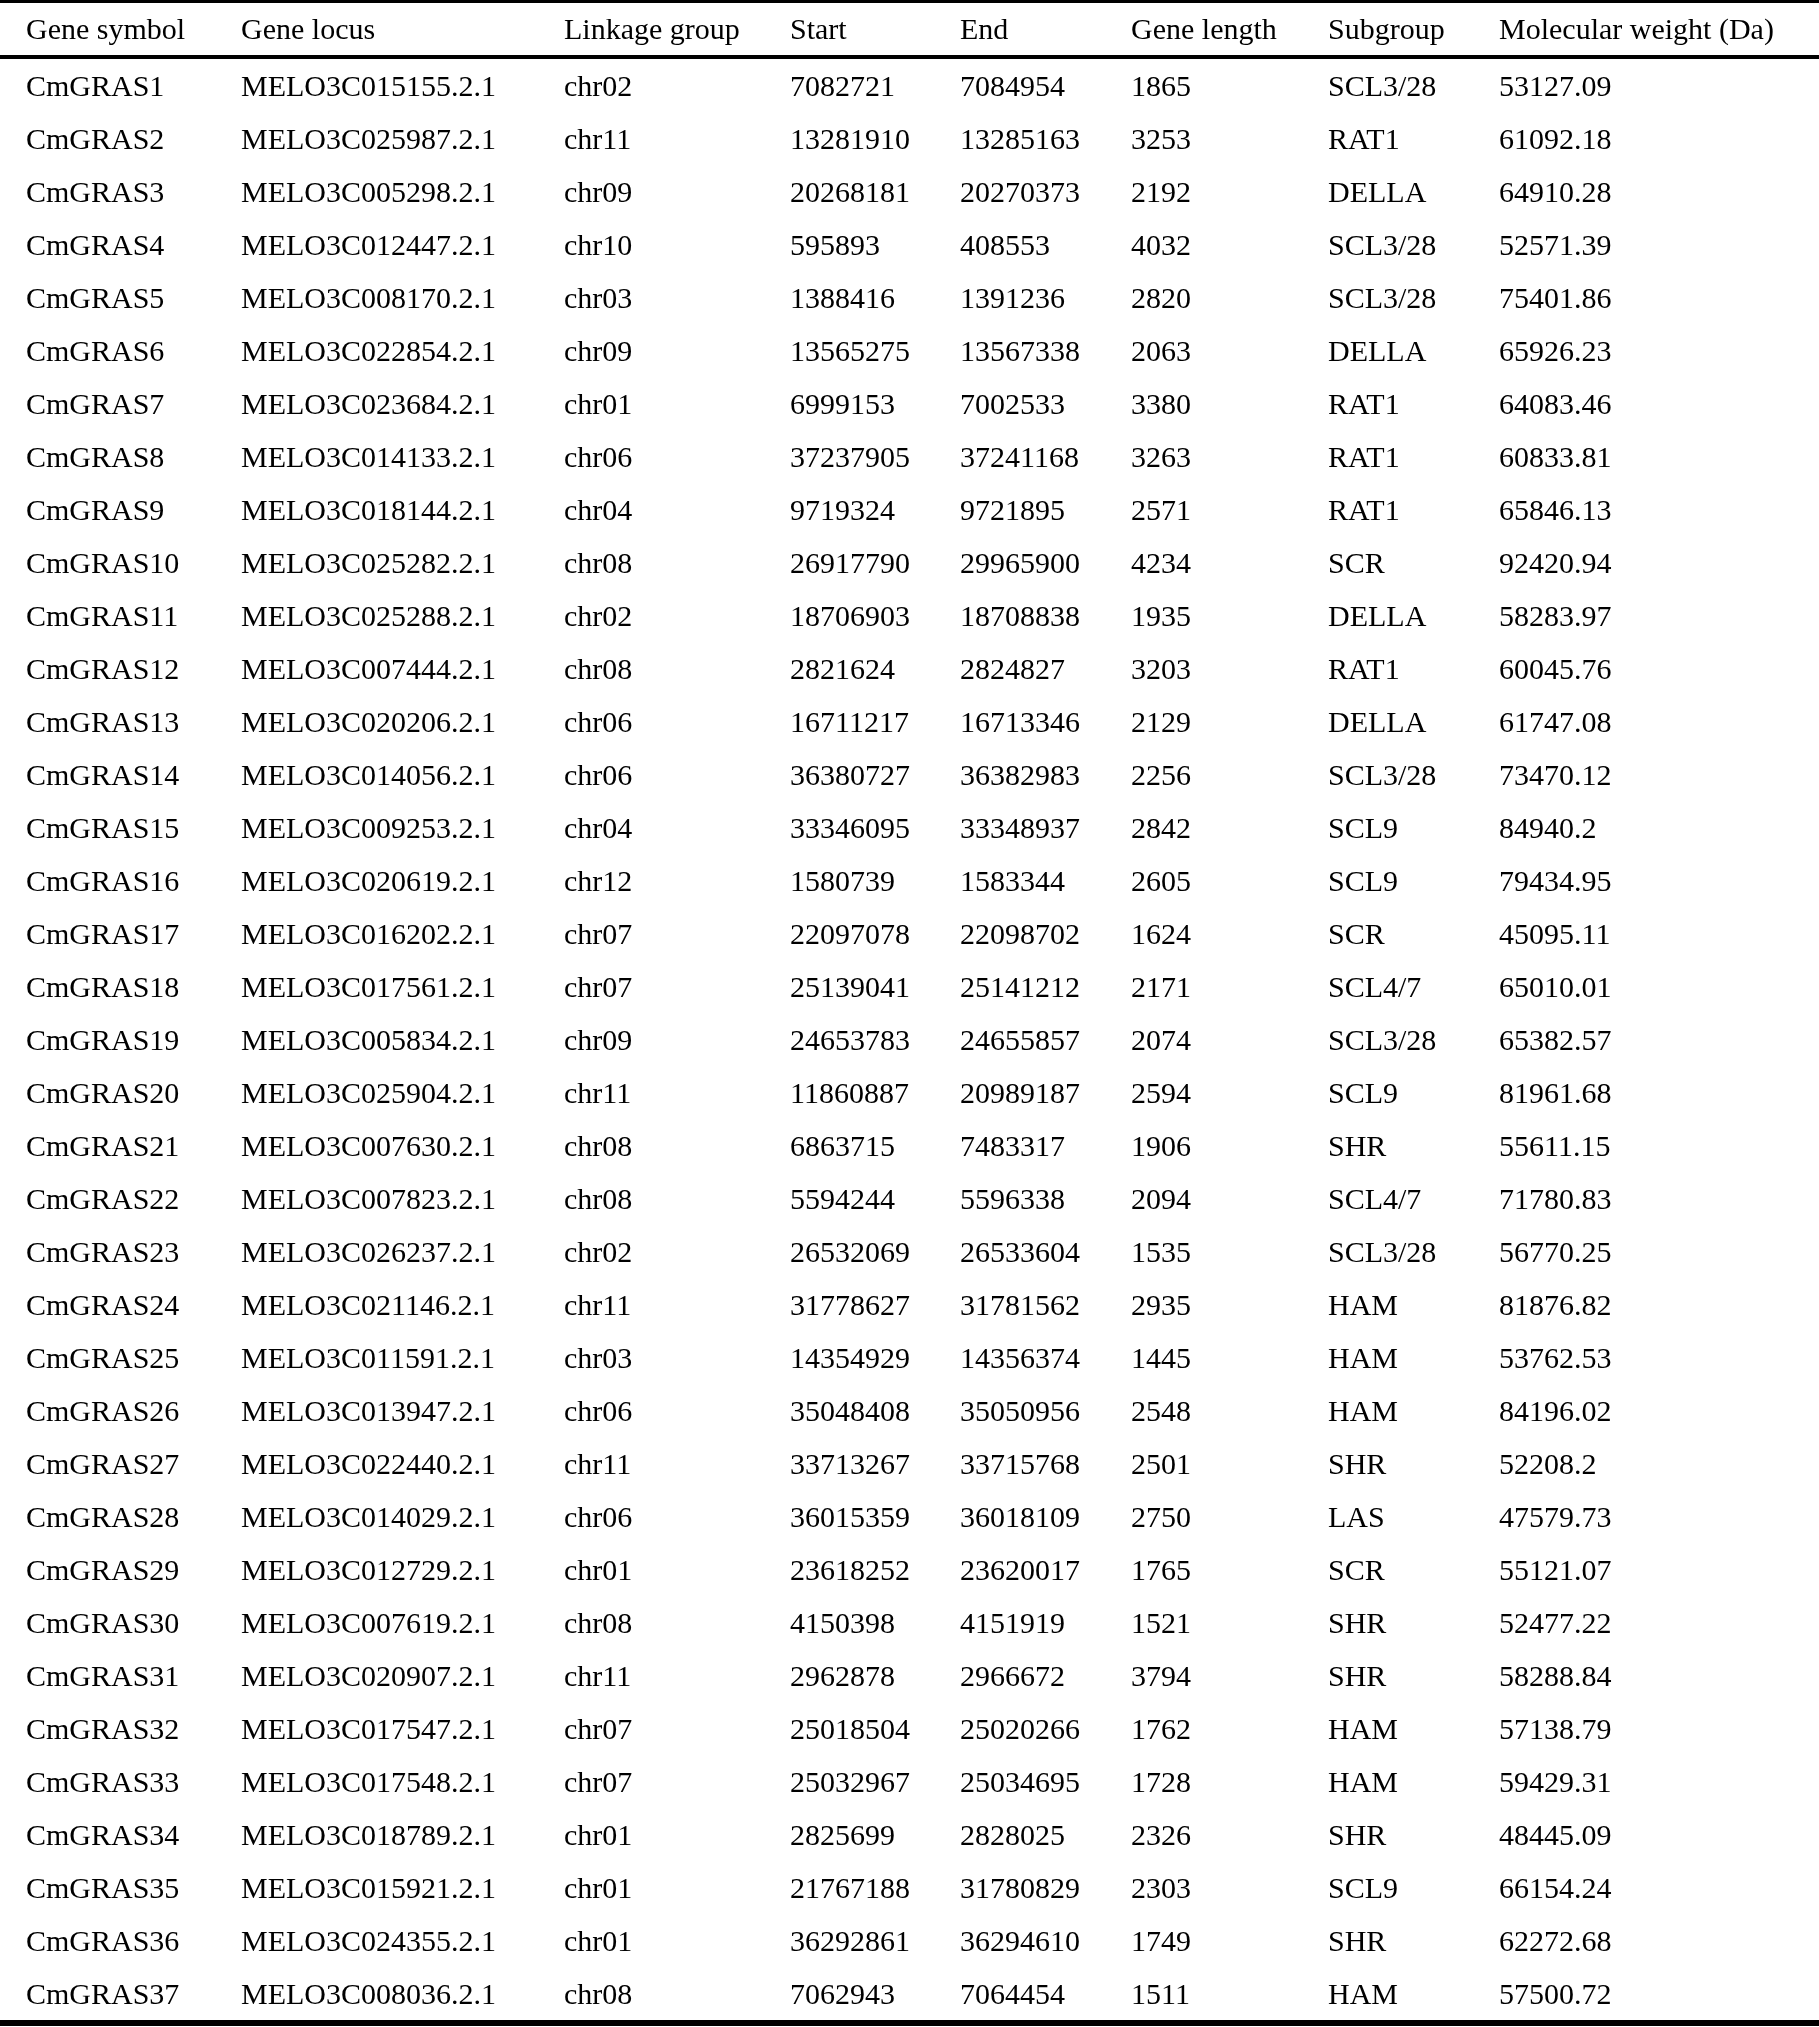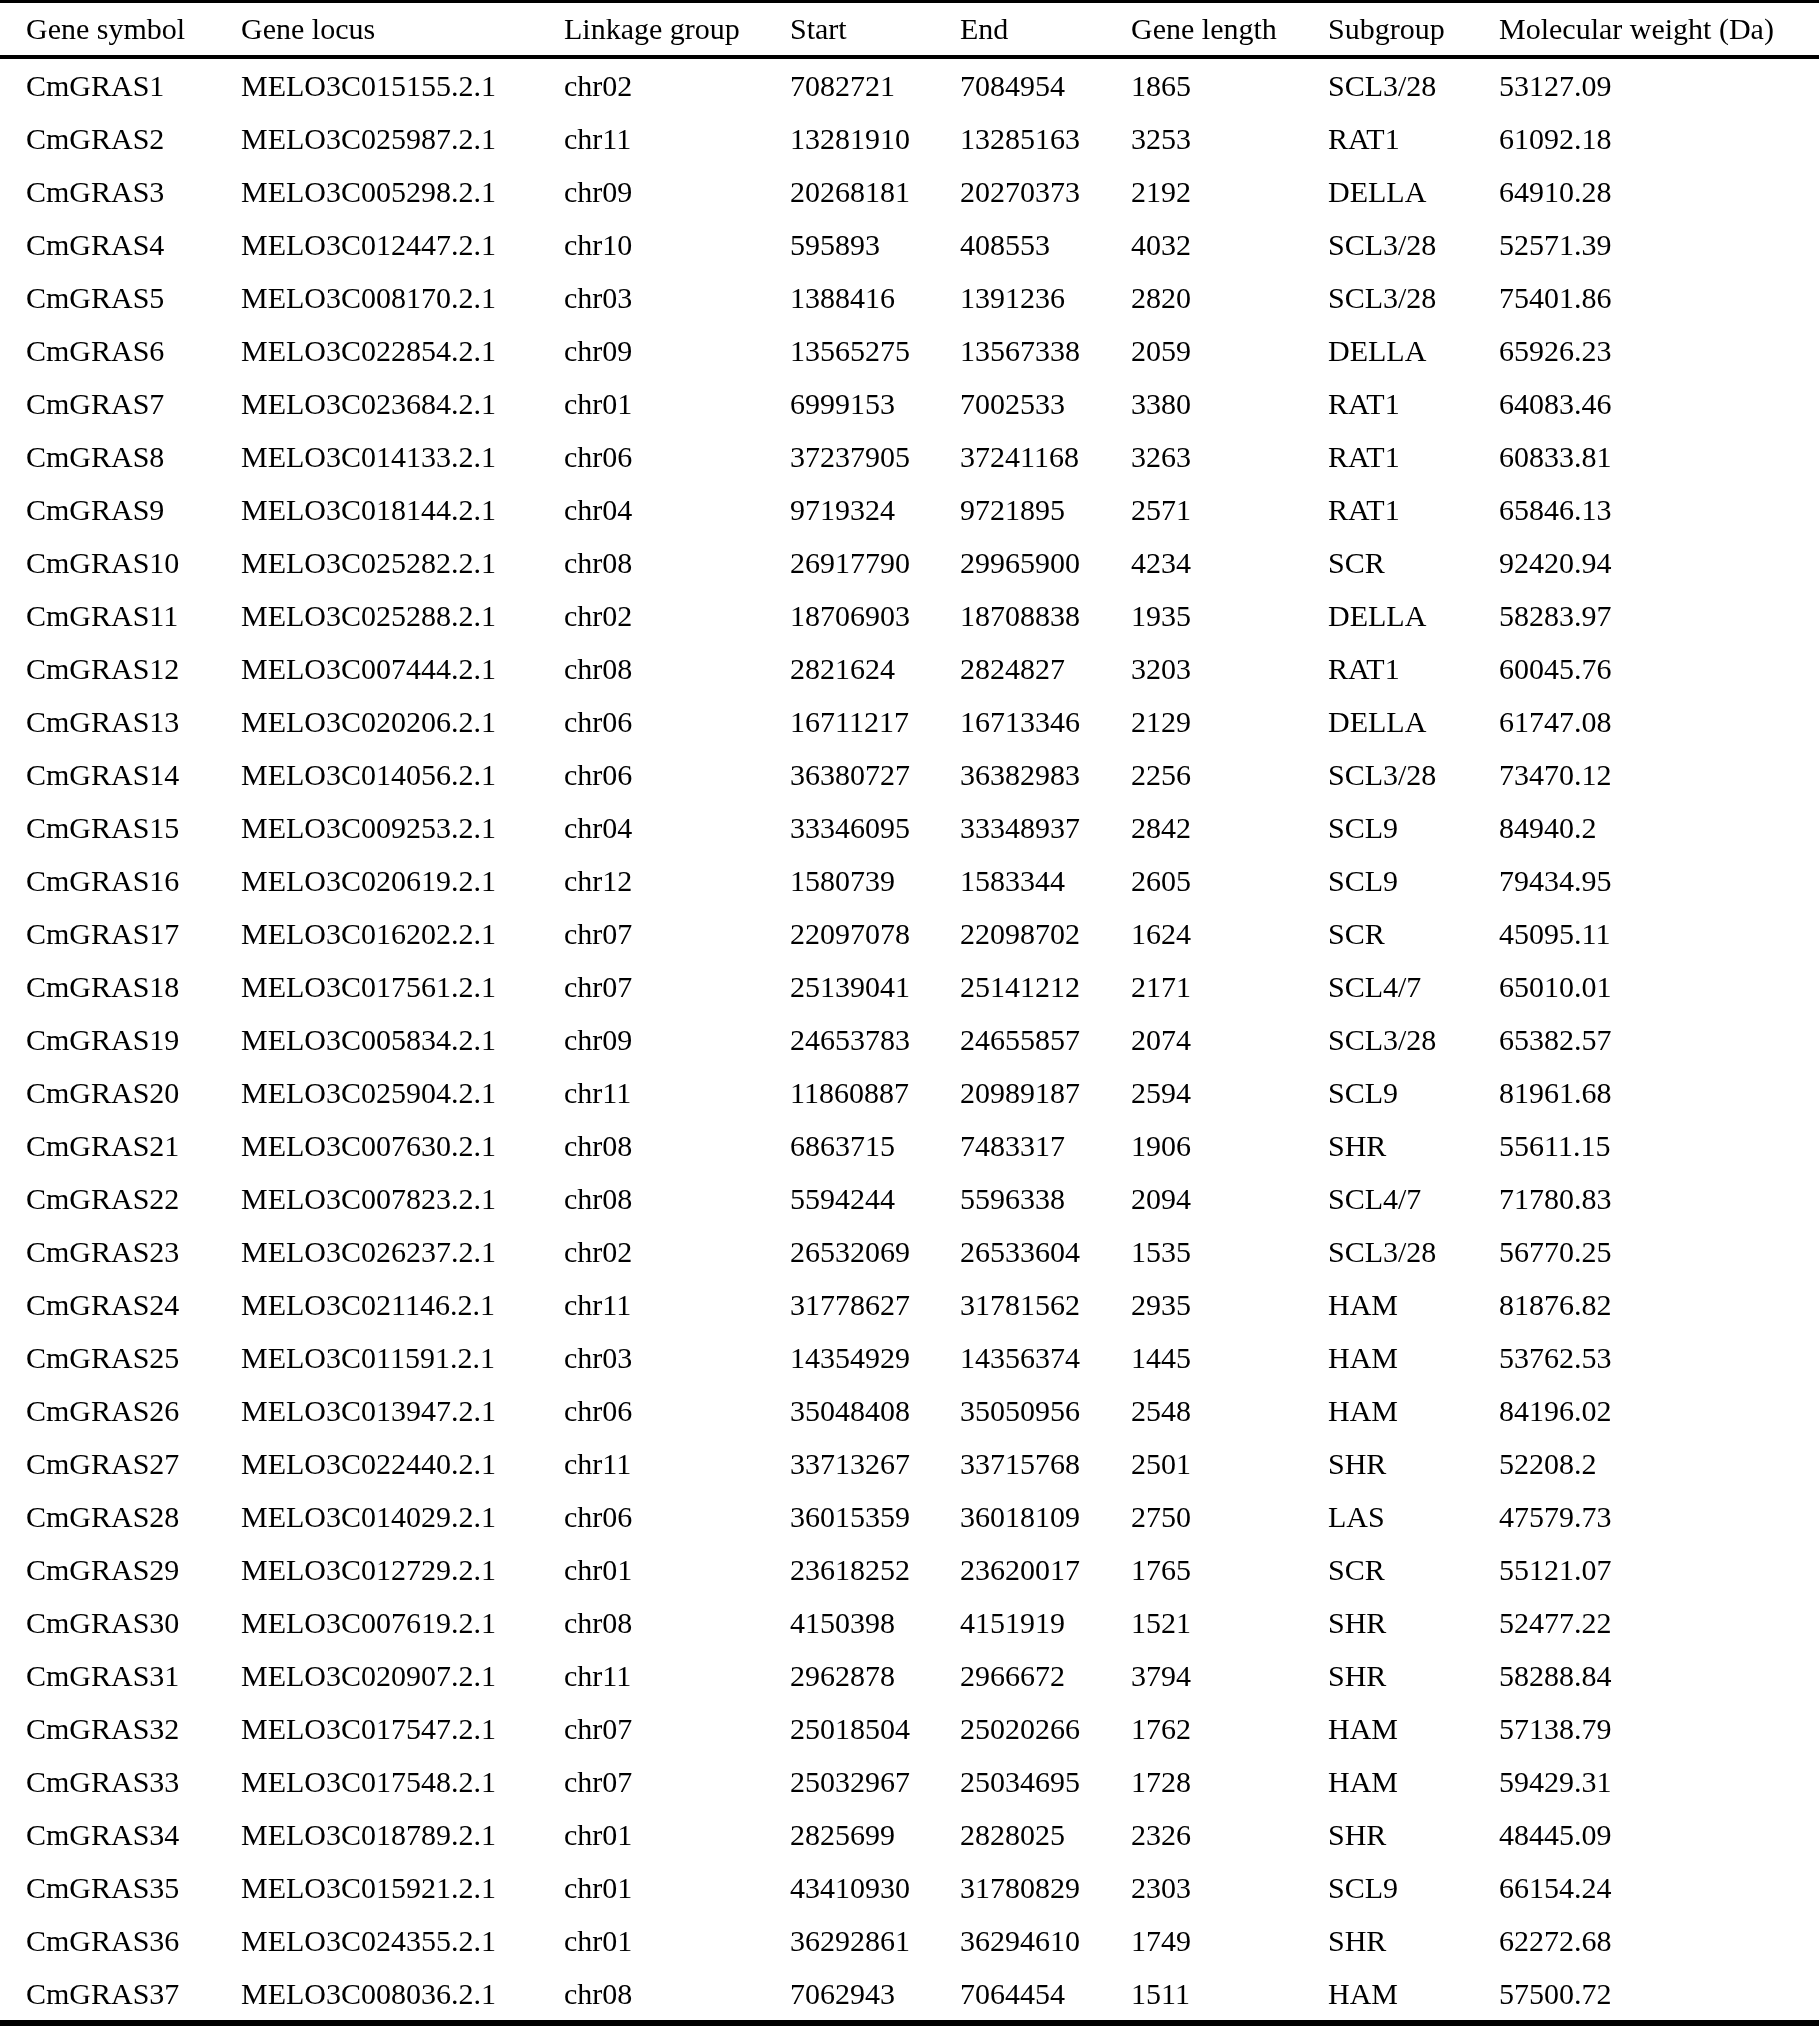--- a/index.html
+++ b/index.html
@@ -127,21 +127,21 @@
         <td>2820</td>
         <td>SCL3/28</td>
         <td>75401.86</td>
       </tr>
       <tr>
         <td>CmGRAS6</td>
         <td>MELO3C022854.2.1</td>
         <td>chr09</td>
         <td>13565275</td>
         <td>13567338</td>
-        <td>2059</td>
+        <td>2063</td>
         <td>DELLA</td>
         <td>65926.23</td>
       </tr>
       <tr>
         <td>CmGRAS7</td>
         <td>MELO3C023684.2.1</td>
         <td>chr01</td>
         <td>6999153</td>
         <td>7002533</td>
         <td>3380</td>
@@ -415,21 +415,21 @@
         <td>2825699</td>
         <td>2828025</td>
         <td>2326</td>
         <td>SHR</td>
         <td>48445.09</td>
       </tr>
       <tr>
         <td>CmGRAS35</td>
         <td>MELO3C015921.2.1</td>
         <td>chr01</td>
-        <td>43410930</td>
+        <td>21767188</td>
         <td>31780829</td>
         <td>2303</td>
         <td>SCL9</td>
         <td>66154.24</td>
       </tr>
       <tr>
         <td>CmGRAS36</td>
         <td>MELO3C024355.2.1</td>
         <td>chr01</td>
         <td>36292861</td>

